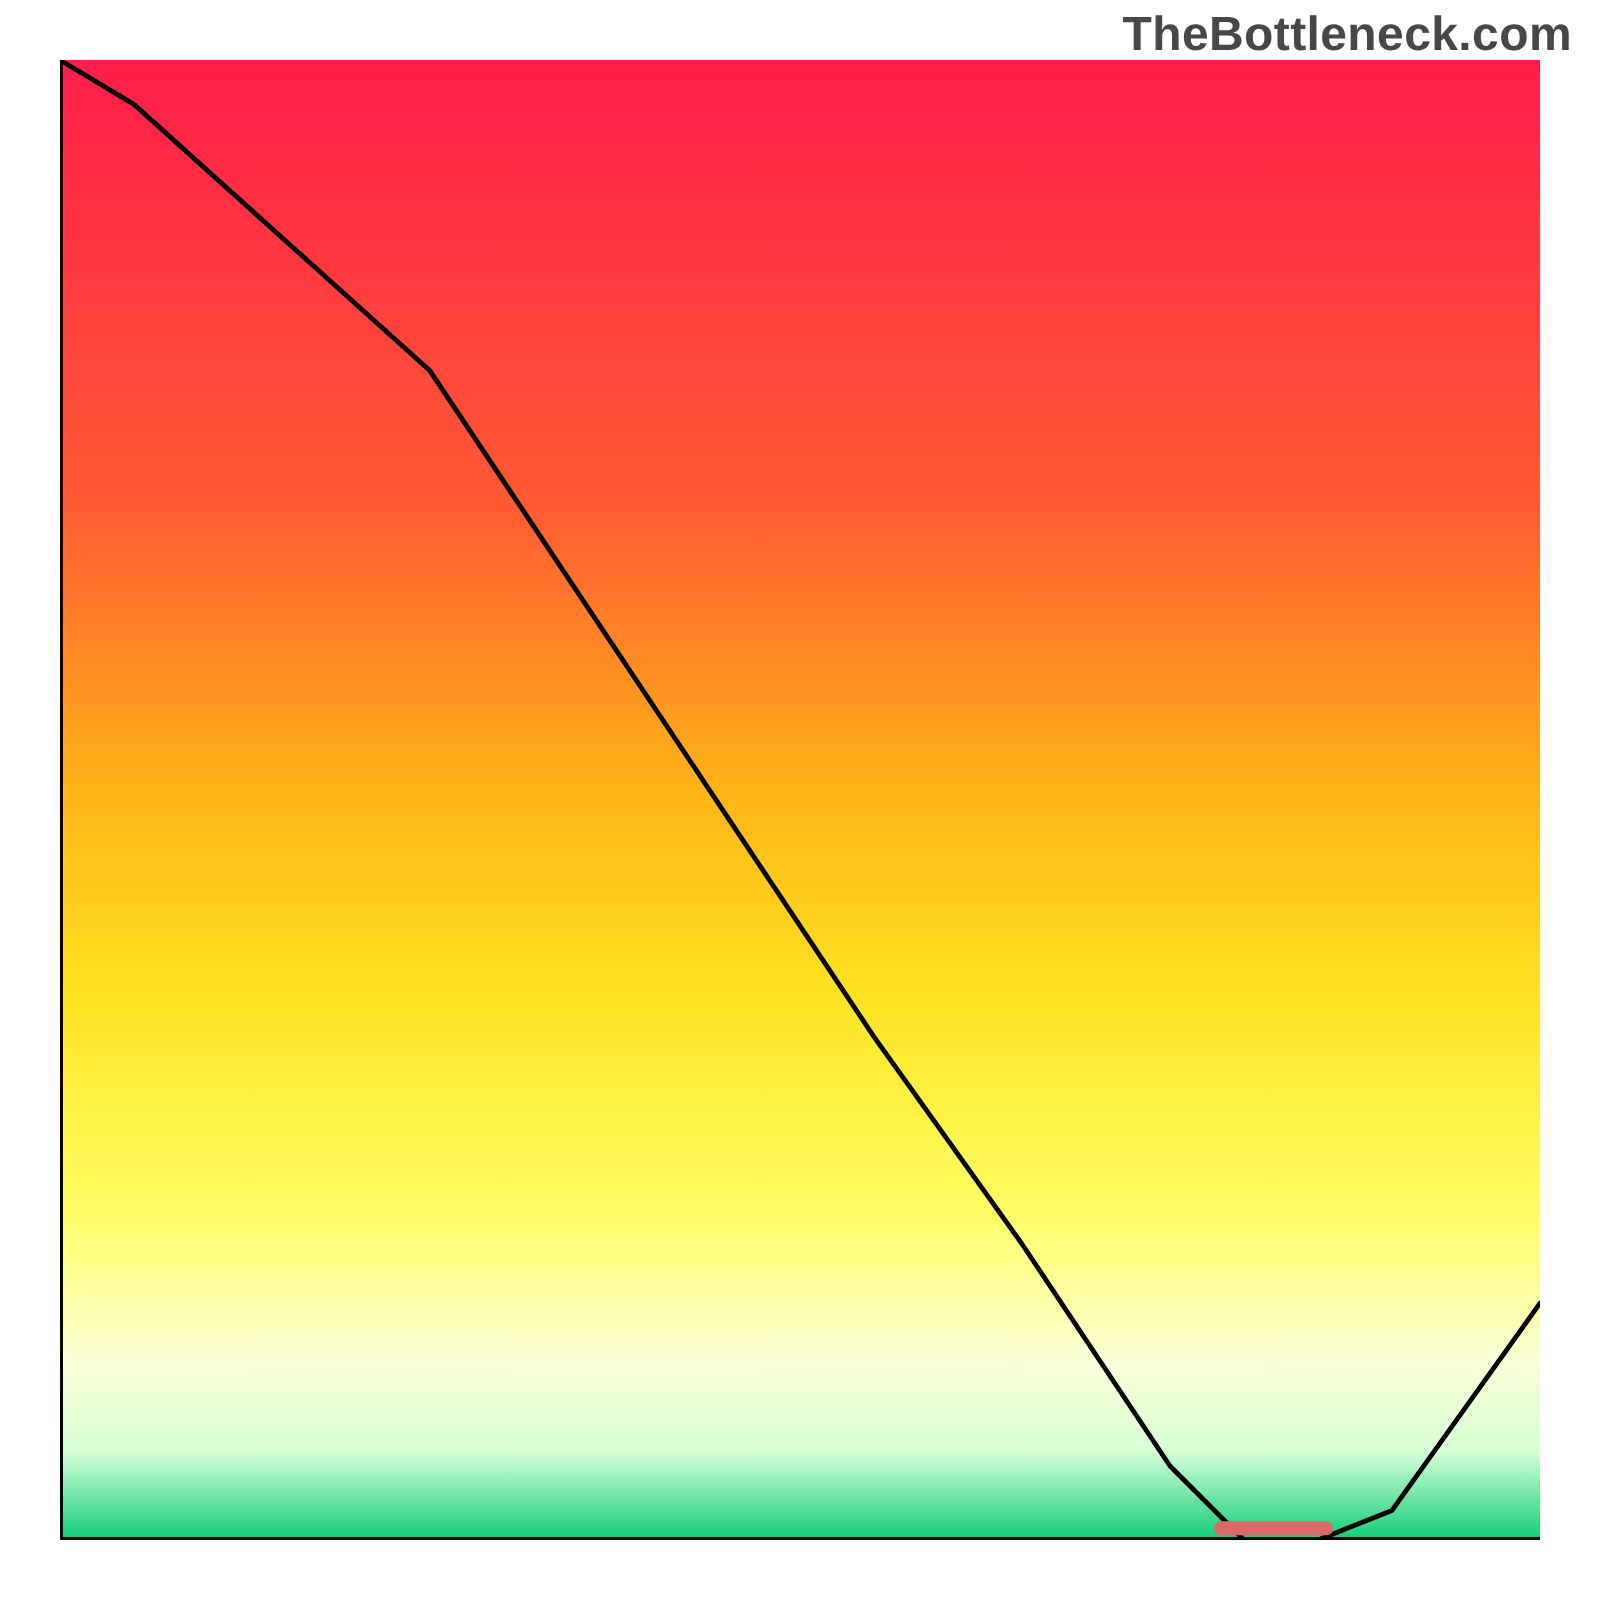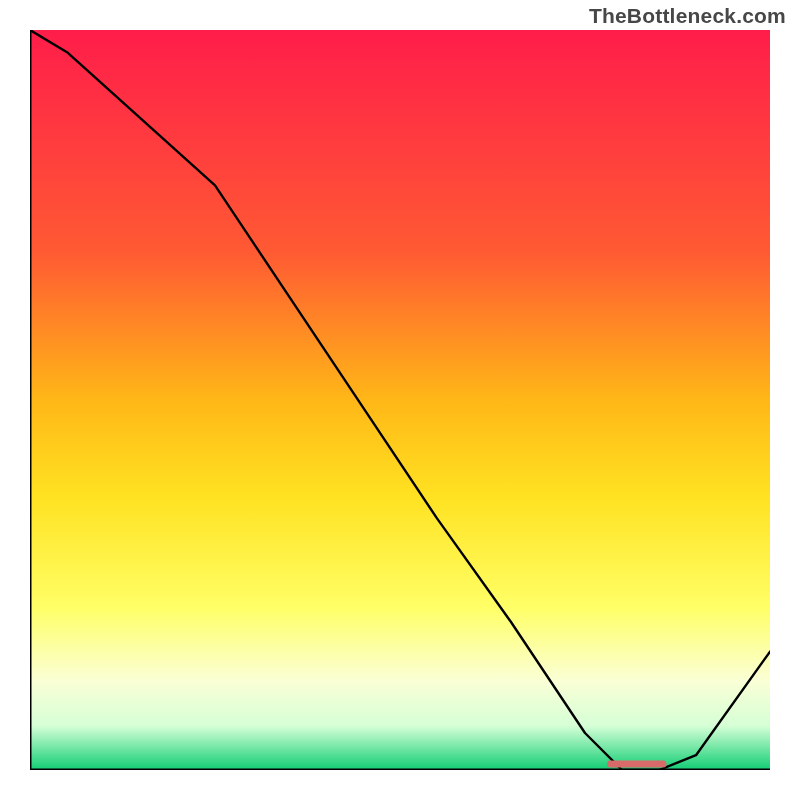--- a/index.html
+++ b/index.html
@@ -13,21 +13,21 @@
   }
   .stage {
     position: relative;
     width: 800px;
     height: 800px;
   }
   .watermark {
     position: absolute;
     top: 4px;
     right: 14px;
-    font-size: 21px;
+    font-size: 24px;
     font-weight: 600;
     color: #474747;
     letter-spacing: 0.2px;
   }
   .plot-area {
     position: absolute;
     left: 30px;
     top: 30px;
     width: 740px;
     height: 740px;

